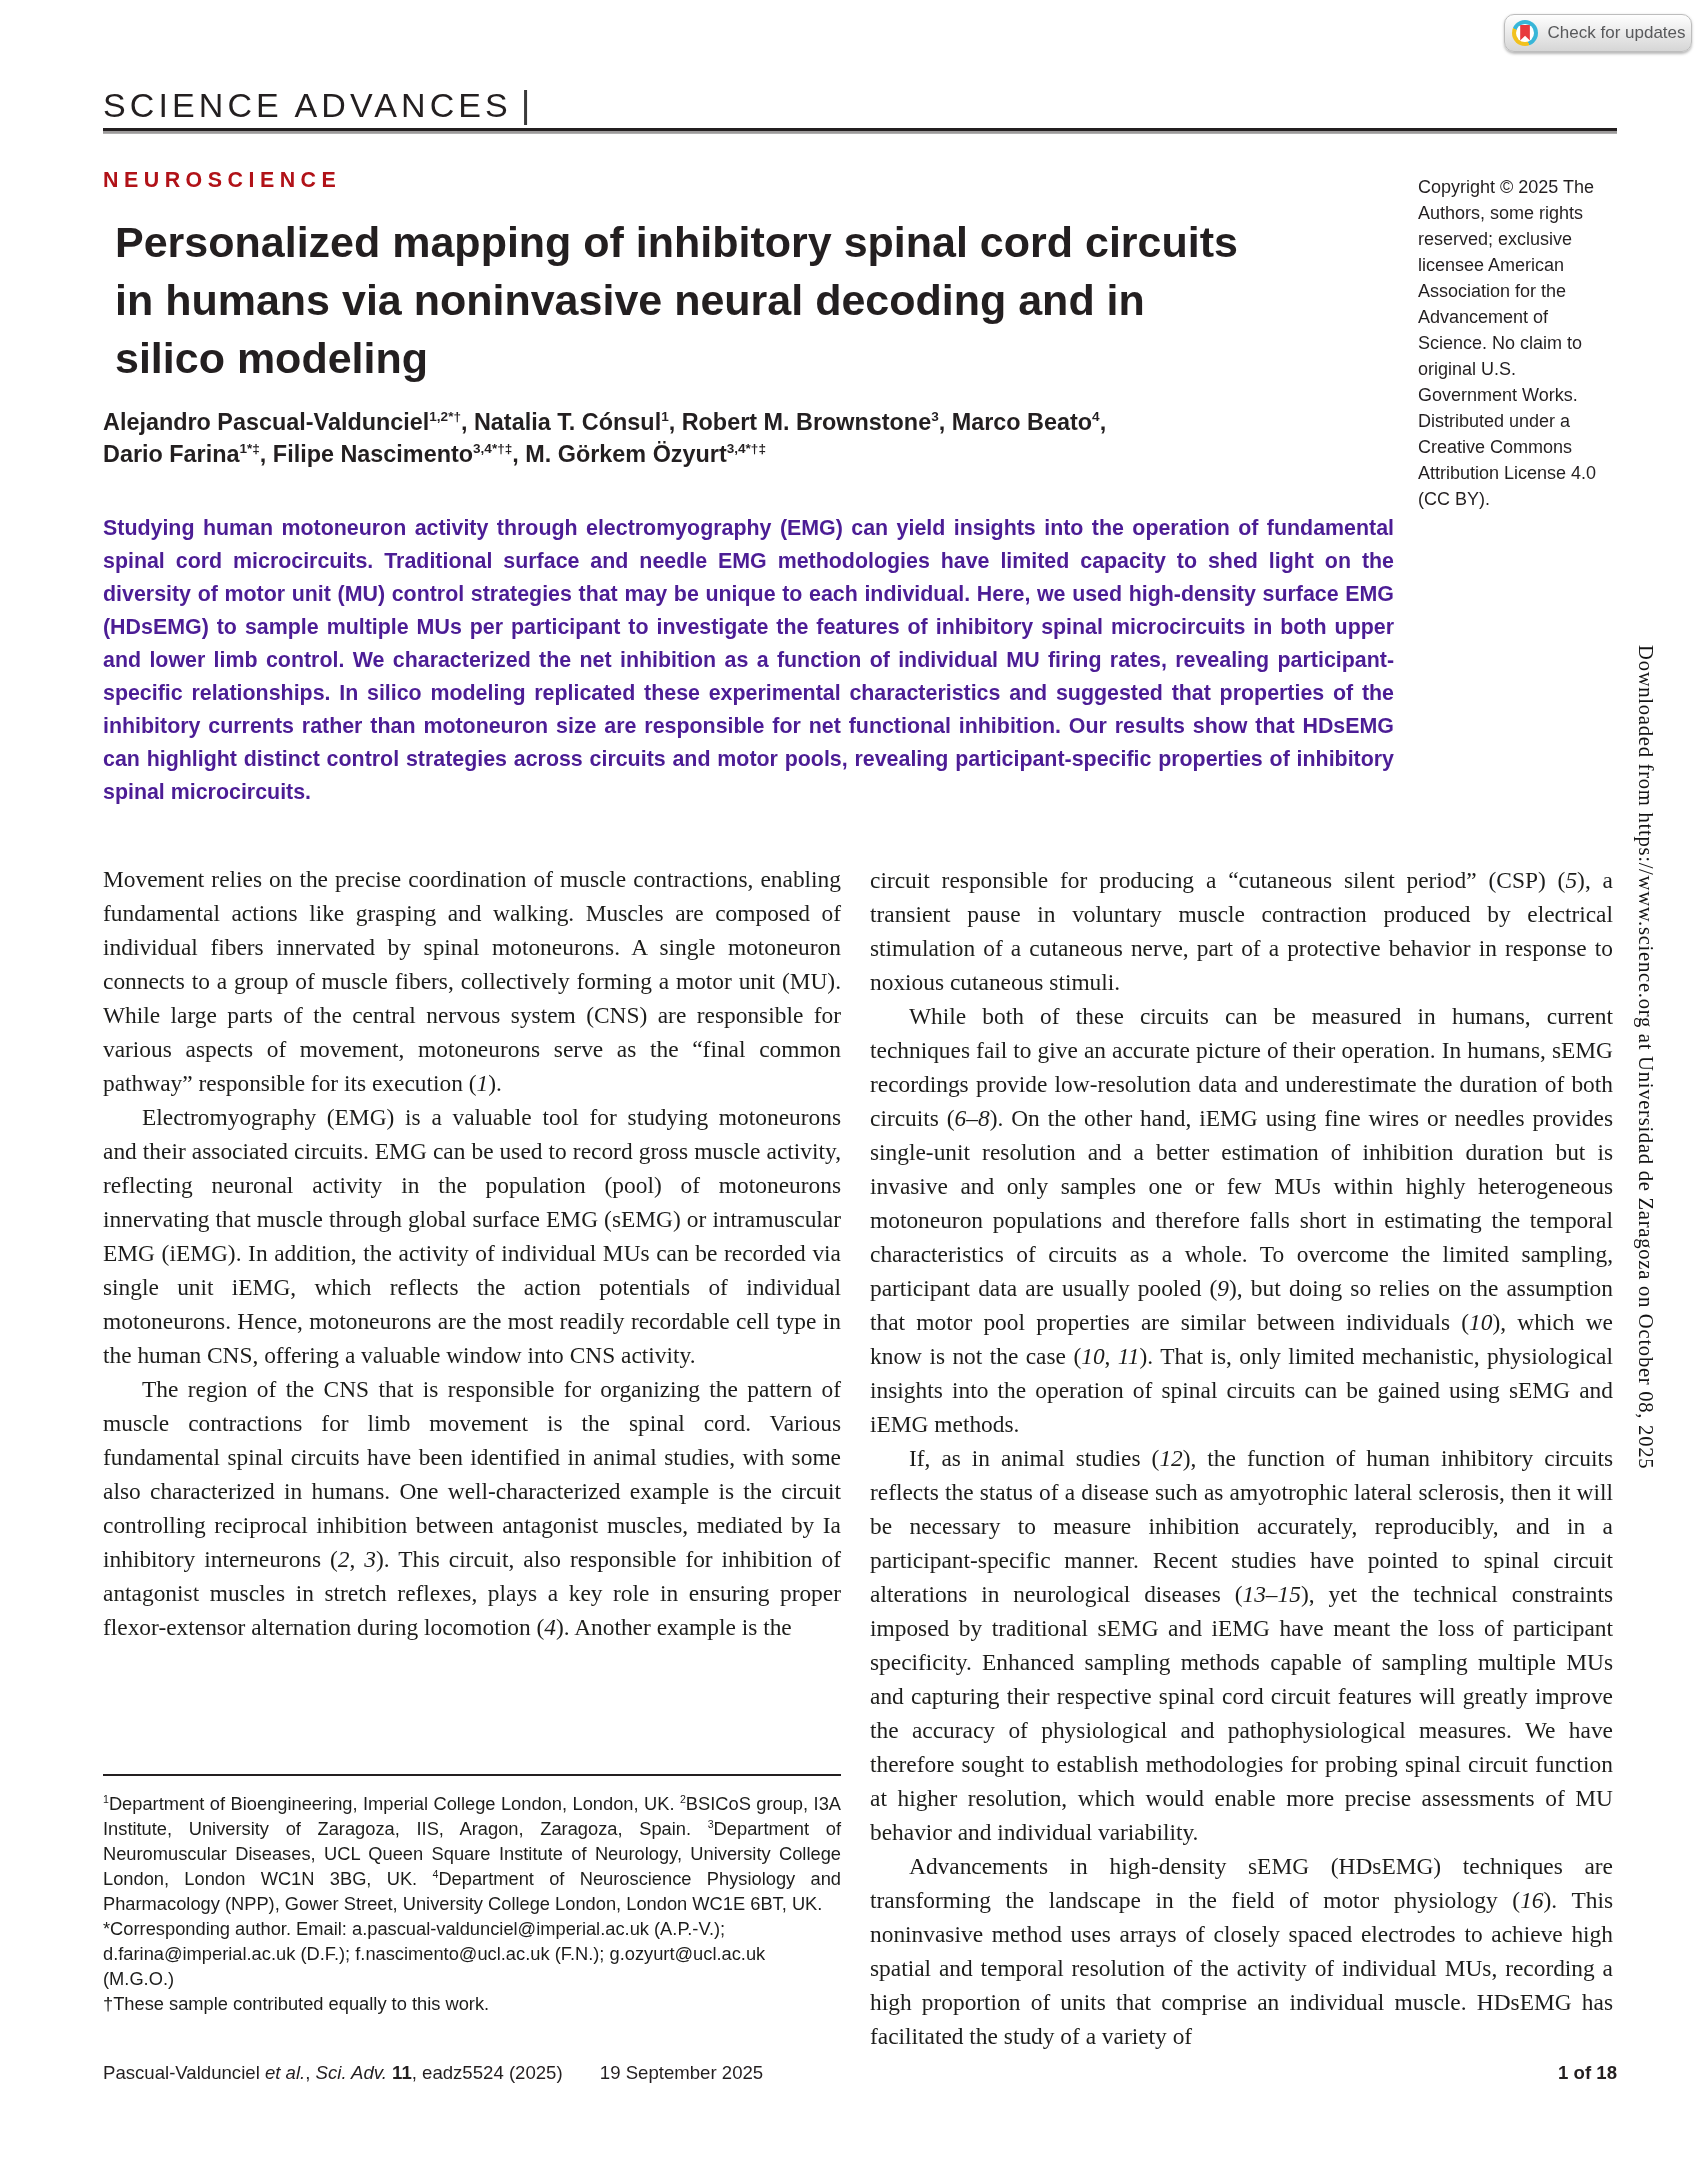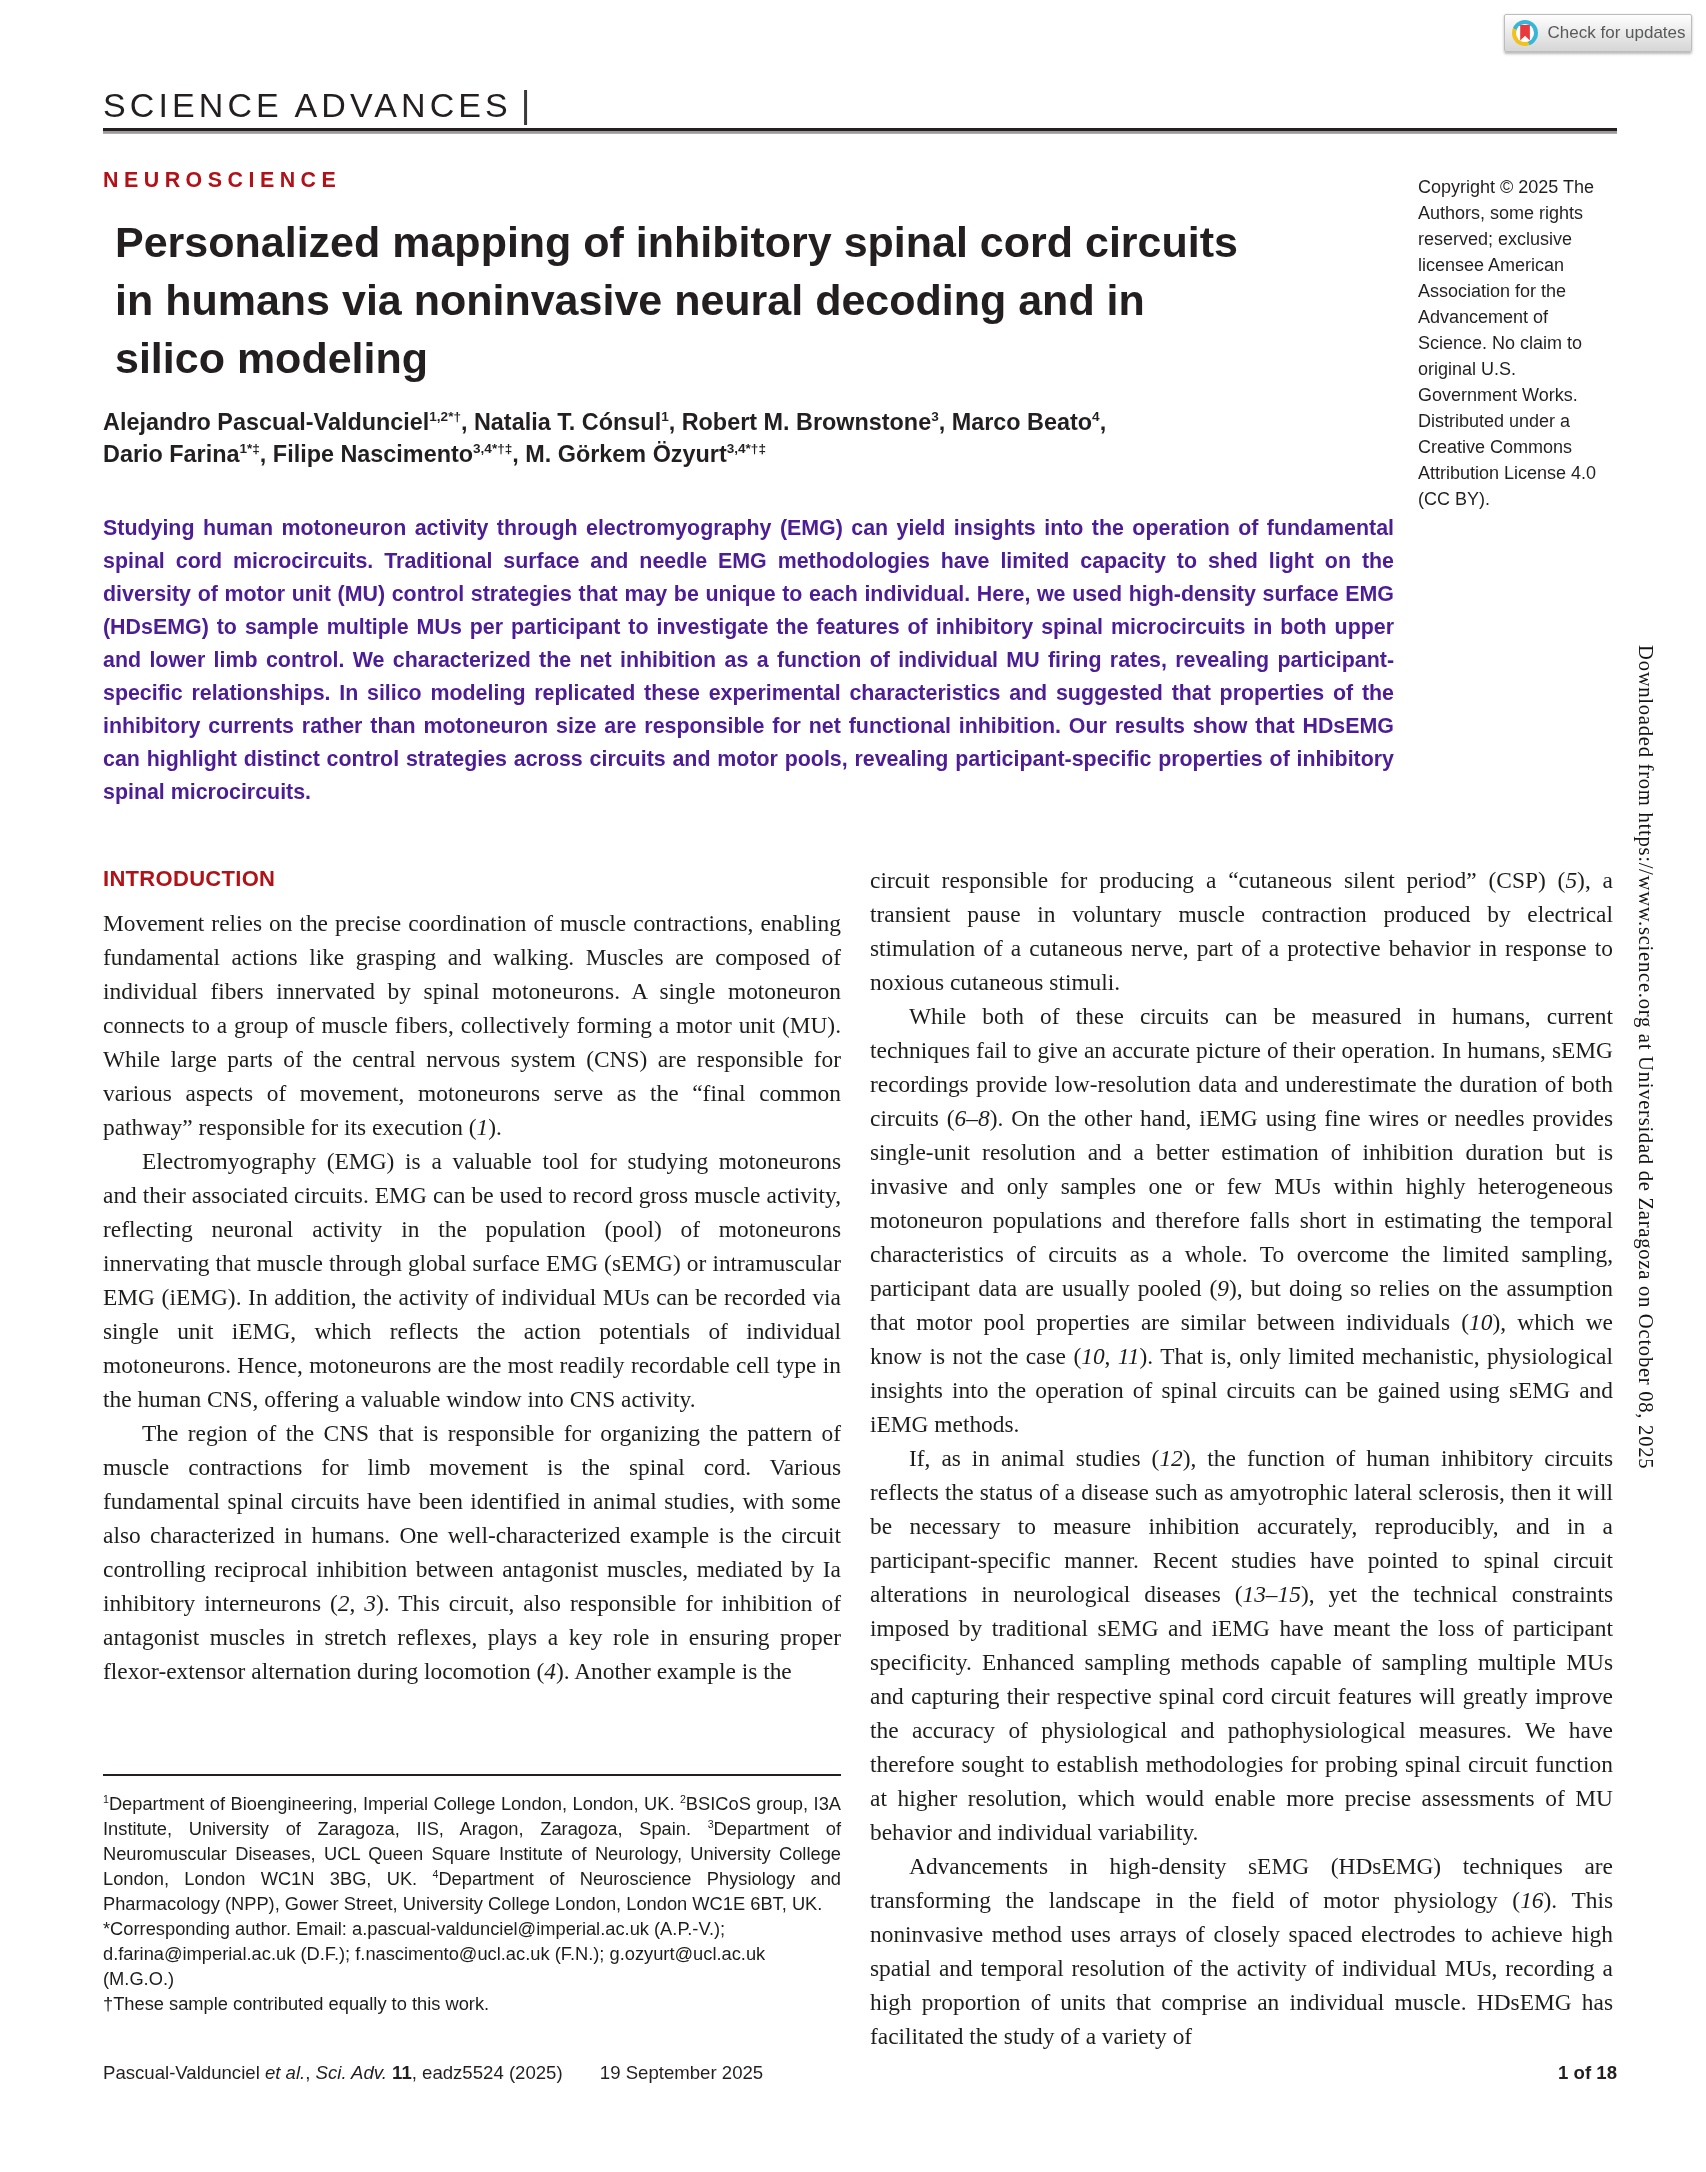--- a/index.html
+++ b/index.html
@@ -4,21 +4,21 @@
 <style>
   html,body{margin:0;padding:0;}
   body{
     width:1707px;height:2172px;position:relative;overflow:hidden;background:#ffffff;
     font-family:"Liberation Sans",sans-serif;color:#231f20;
   }
   
   .check-badge{
     position:absolute;top:13.8px;right:15px;width:188px;height:38px;box-sizing:border-box;
     display:flex;align-items:center;gap:9.7px;padding:0 9.7px 0 6.9px;
-    border:0.7px solid #bdbdbd;border-radius:2px;
+    border:0.7px solid #bdbdbd;border-radius:10px;
     background:linear-gradient(#fefefe,#d6d6d6);
     box-shadow:0 1.4px 2.8px rgba(0,0,0,0.28);
     cursor:pointer;
   }
   .cm-ring{position:relative;width:26px;height:26px;border-radius:50%;flex:0 0 auto;
     background:conic-gradient(from 0deg,#38b6d8 0 160deg,#f2c11e 160deg 292deg,#38b6d8 292deg 360deg);}
   .cm-ring .cm-inner{position:absolute;inset:4.1px;background:#ffffff;border-radius:50%;}
   .cm-ring .cm-book{position:absolute;left:8.3px;top:4.8px;width:9.7px;height:16px;background:#e8393d;
     clip-path:polygon(0 0,100% 0,100% 100%,50% 70%,0 100%);}
   .check-badge .badge-label{font-size:17px;color:var(--badge_text,#58595b);white-space:nowrap;}
@@ -100,21 +100,20 @@
 Advancement of
 Science. No claim to
 original U.S.
 Government Works.
 Distributed under a
 Creative Commons
 Attribution License 4.0
 (CC BY).</div>
 
 <div class="col col-left">
-  <h2 class="intro-heading">INTRODUCTION</h2>
   <p>Movement relies on the precise coordination of muscle contractions, enabling fundamental actions like grasping and walking. Muscles are composed of individual fibers innervated by spinal motoneurons. A single motoneuron connects to a group of muscle fibers, collectively forming a motor unit (MU). While large parts of the central nervous system (CNS) are responsible for various aspects of movement, motoneurons serve as the “final common pathway” responsible for its execution (<i>1</i>).</p>
   <p class="indent">Electromyography (EMG) is a valuable tool for studying motoneurons and their associated circuits. EMG can be used to record gross muscle activity, reflecting neuronal activity in the population (pool) of motoneurons innervating that muscle through global surface EMG (sEMG) or intramuscular EMG (iEMG). In addition, the activity of individual MUs can be recorded via single unit iEMG, which reflects the action potentials of individual motoneurons. Hence, motoneurons are the most readily recordable cell type in the human CNS, offering a valuable window into CNS activity.</p>
   <p class="indent">The region of the CNS that is responsible for organizing the pattern of muscle contractions for limb movement is the spinal cord. Various fundamental spinal circuits have been identified in animal studies, with some also characterized in humans. One well-characterized example is the circuit controlling reciprocal inhibition between antagonist muscles, mediated by Ia inhibitory interneurons (<i>2</i>, <i>3</i>). This circuit, also responsible for inhibition of antagonist muscles in stretch reflexes, plays a key role in ensuring proper flexor-extensor alternation during locomotion (<i>4</i>). Another example is the</p>
 </div>
 <div class="col col-right">
   <p>circuit responsible for producing a “cutaneous silent period” (CSP) (<i>5</i>), a transient pause in voluntary muscle contraction produced by electrical stimulation of a cutaneous nerve, part of a protective behavior in response to noxious cutaneous stimuli.</p>
   <p class="indent">While both of these circuits can be measured in humans, current techniques fail to give an accurate picture of their operation. In humans, sEMG recordings provide low-resolution data and underestimate the duration of both circuits (<i>6</i>–<i>8</i>). On the other hand, iEMG using fine wires or needles provides single-unit resolution and a better estimation of inhibition duration but is invasive and only samples one or few MUs within highly heterogeneous motoneuron populations and therefore falls short in estimating the temporal characteristics of circuits as a whole. To overcome the limited sampling, participant data are usually pooled (<i>9</i>), but doing so relies on the assumption that motor pool properties are similar between individuals (<i>10</i>), which we know is not the case (<i>10</i>, <i>11</i>). That is, only limited mechanistic, physiological insights into the operation of spinal circuits can be gained using sEMG and iEMG methods.</p>
   <p class="indent">If, as in animal studies (<i>12</i>), the function of human inhibitory circuits reflects the status of a disease such as amyotrophic lateral sclerosis, then it will be necessary to measure inhibition accurately, reproducibly, and in a participant-specific manner. Recent studies have pointed to spinal circuit alterations in neurological diseases (<i>13</i>–<i>15</i>), yet the technical constraints imposed by traditional sEMG and iEMG have meant the loss of participant specificity. Enhanced sampling methods capable of sampling multiple MUs and capturing their respective spinal cord circuit features will greatly improve the accuracy of physiological and pathophysiological measures. We have therefore sought to establish methodologies for probing spinal circuit function at higher resolution, which would enable more precise assessments of MU behavior and individual variability.</p>
   <p class="indent">Advancements in high-density sEMG (HDsEMG) techniques are transforming the landscape in the field of motor physiology (<i>16</i>). This noninvasive method uses arrays of closely spaced electrodes to achieve high spatial and temporal resolution of the activity of individual MUs, recording a high proportion of units that comprise an individual muscle. HDsEMG has facilitated the study of a variety of</p>
 </div>

